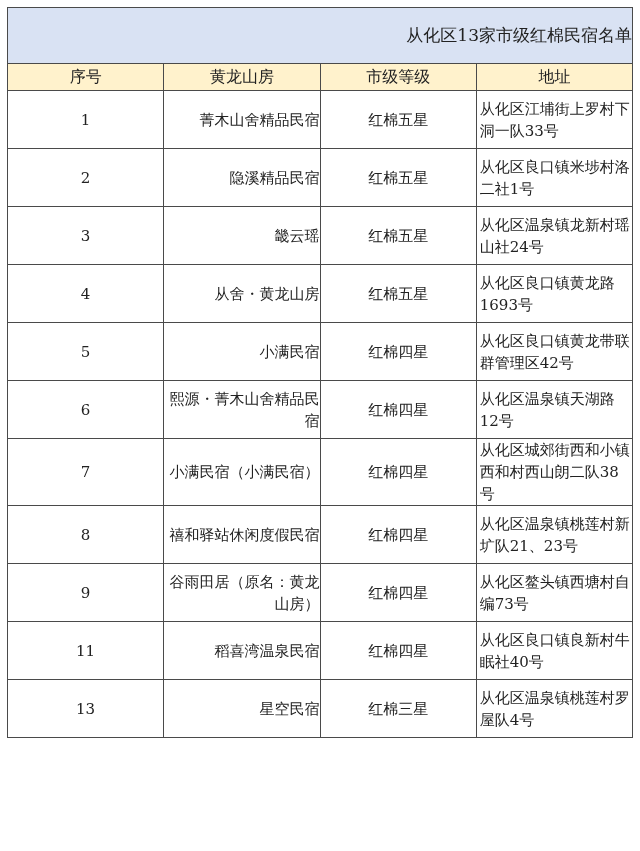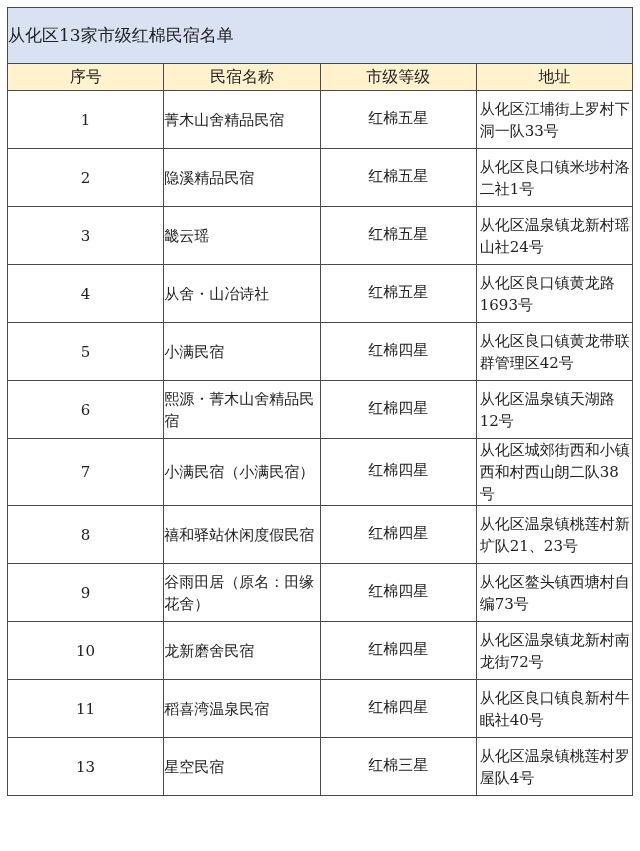--- a/index.html
+++ b/index.html
@@ -1,41 +1,41 @@
 <!DOCTYPE html>
 <html><head>
   <meta charset="utf-8">
   <style>
     html, body { margin: 0; padding: 0; background: #ffffff; }
     body { width: 640px; height: 851px; position: relative; overflow: hidden;
            font-family: "DejaVu Serif", "Liberation Serif", serif; color: #222; }
     table { position: absolute; left: 7px; top: 7px; width: 626px;
             border-collapse: collapse; table-layout: fixed; }
     td, th { border: 1px solid #4a4a4a; font-weight: normal; padding: 0; }
-    .title-row td { background: #d9e2f3; height: 55px; text-align: left;
+    .title-row td { background: #d9e2f3; height: 55px; text-align: right;
                     font-size: 17px; }
     .head-row th { background: #fff2cc; height: 26px; text-align: center;
                    font-size: 16px; }
     .data-row td { height: 57px; font-size: 15px; line-height: 22px; }
     .c-no { width: 60px; text-align: center; }
-    .c-name { width: 230px; text-align: left; }
-    .c-level { width: 82px; text-align: center; font-family: Liberation Mono, monospace; }
+    .c-name { width: 230px; text-align: right; }
+    .c-level { width: 82px; text-align: center; }
     .c-addr { text-align: left; padding-left: 3px !important; padding-right: 2px !important; }
   </style>
 </head>
 <body>
 
 <table>
   <tbody>
       <tr class="title-row">
     <td colspan="4">从化区13家市级红棉民宿名单</td>
   </tr>
   <tr class="head-row">
     <th class="c-no">序号</th>
-    <th class="c-name">民宿名称</th>
+    <th class="c-name">黄龙山房</th>
     <th class="c-level">市级等级</th>
     <th>地址</th>
   </tr>
   </tbody>
     <tbody id="rows-body">
       <tr class="data-row">
         <td class="c-no">1</td>
         <td class="c-name">菁木山舍精品民宿</td>
         <td class="c-level">红棉五星</td>
         <td class="c-addr">从化区江埔街上罗村下洞一队33号</td>
@@ -47,21 +47,21 @@
         <td class="c-addr">从化区良口镇米埗村洛二社1号</td>
       </tr>
       <tr class="data-row">
         <td class="c-no">3</td>
         <td class="c-name">畿云瑶</td>
         <td class="c-level">红棉五星</td>
         <td class="c-addr">从化区温泉镇龙新村瑶山社24号</td>
       </tr>
       <tr class="data-row">
         <td class="c-no">4</td>
-        <td class="c-name">从舍・山冶诗社</td>
+        <td class="c-name">从舍・黄龙山房</td>
         <td class="c-level">红棉五星</td>
         <td class="c-addr">从化区良口镇黄龙路1693号</td>
       </tr>
       <tr class="data-row">
         <td class="c-no">5</td>
         <td class="c-name">小满民宿</td>
         <td class="c-level">红棉四星</td>
         <td class="c-addr">从化区良口镇黄龙带联群管理区42号</td>
       </tr>
       <tr class="data-row">
@@ -77,29 +77,23 @@
         <td class="c-addr">从化区城郊街西和小镇西和村西山朗二队38号</td>
       </tr>
       <tr class="data-row">
         <td class="c-no">8</td>
         <td class="c-name">禧和驿站休闲度假民宿</td>
         <td class="c-level">红棉四星</td>
         <td class="c-addr">从化区温泉镇桃莲村新圹队21、23号</td>
       </tr>
       <tr class="data-row">
         <td class="c-no">9</td>
-        <td class="c-name">谷雨田居（原名：田缘花舍）</td>
+        <td class="c-name">谷雨田居（原名：黄龙山房）</td>
         <td class="c-level">红棉四星</td>
         <td class="c-addr">从化区鳌头镇西塘村自编73号</td>
-      </tr>
-      <tr class="data-row">
-        <td class="c-no">10</td>
-        <td class="c-name">龙新磨舍民宿</td>
-        <td class="c-level">红棉四星</td>
-        <td class="c-addr">从化区温泉镇龙新村南龙街72号</td>
       </tr>
       <tr class="data-row">
         <td class="c-no">11</td>
         <td class="c-name">稻喜湾温泉民宿</td>
         <td class="c-level">红棉四星</td>
         <td class="c-addr">从化区良口镇良新村牛眠社40号</td>
       </tr>
       <tr class="data-row">
         <td class="c-no">13</td>
         <td class="c-name">星空民宿</td>

